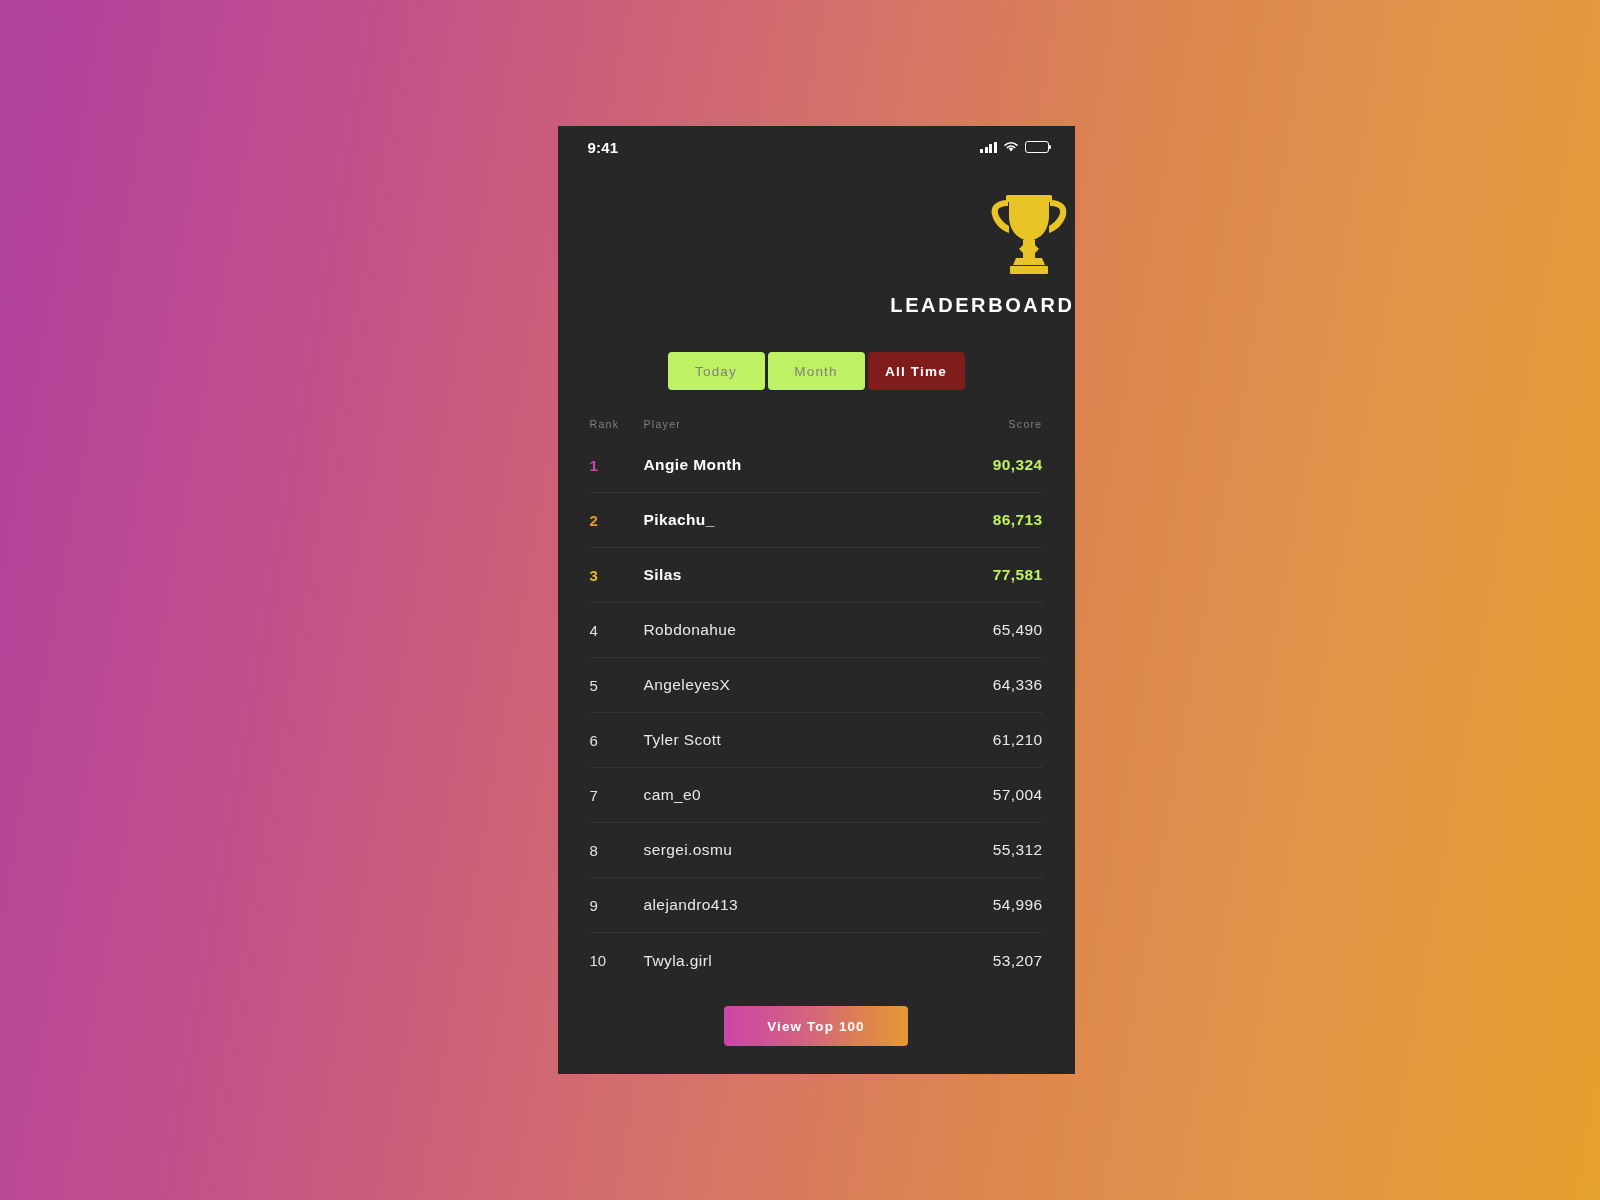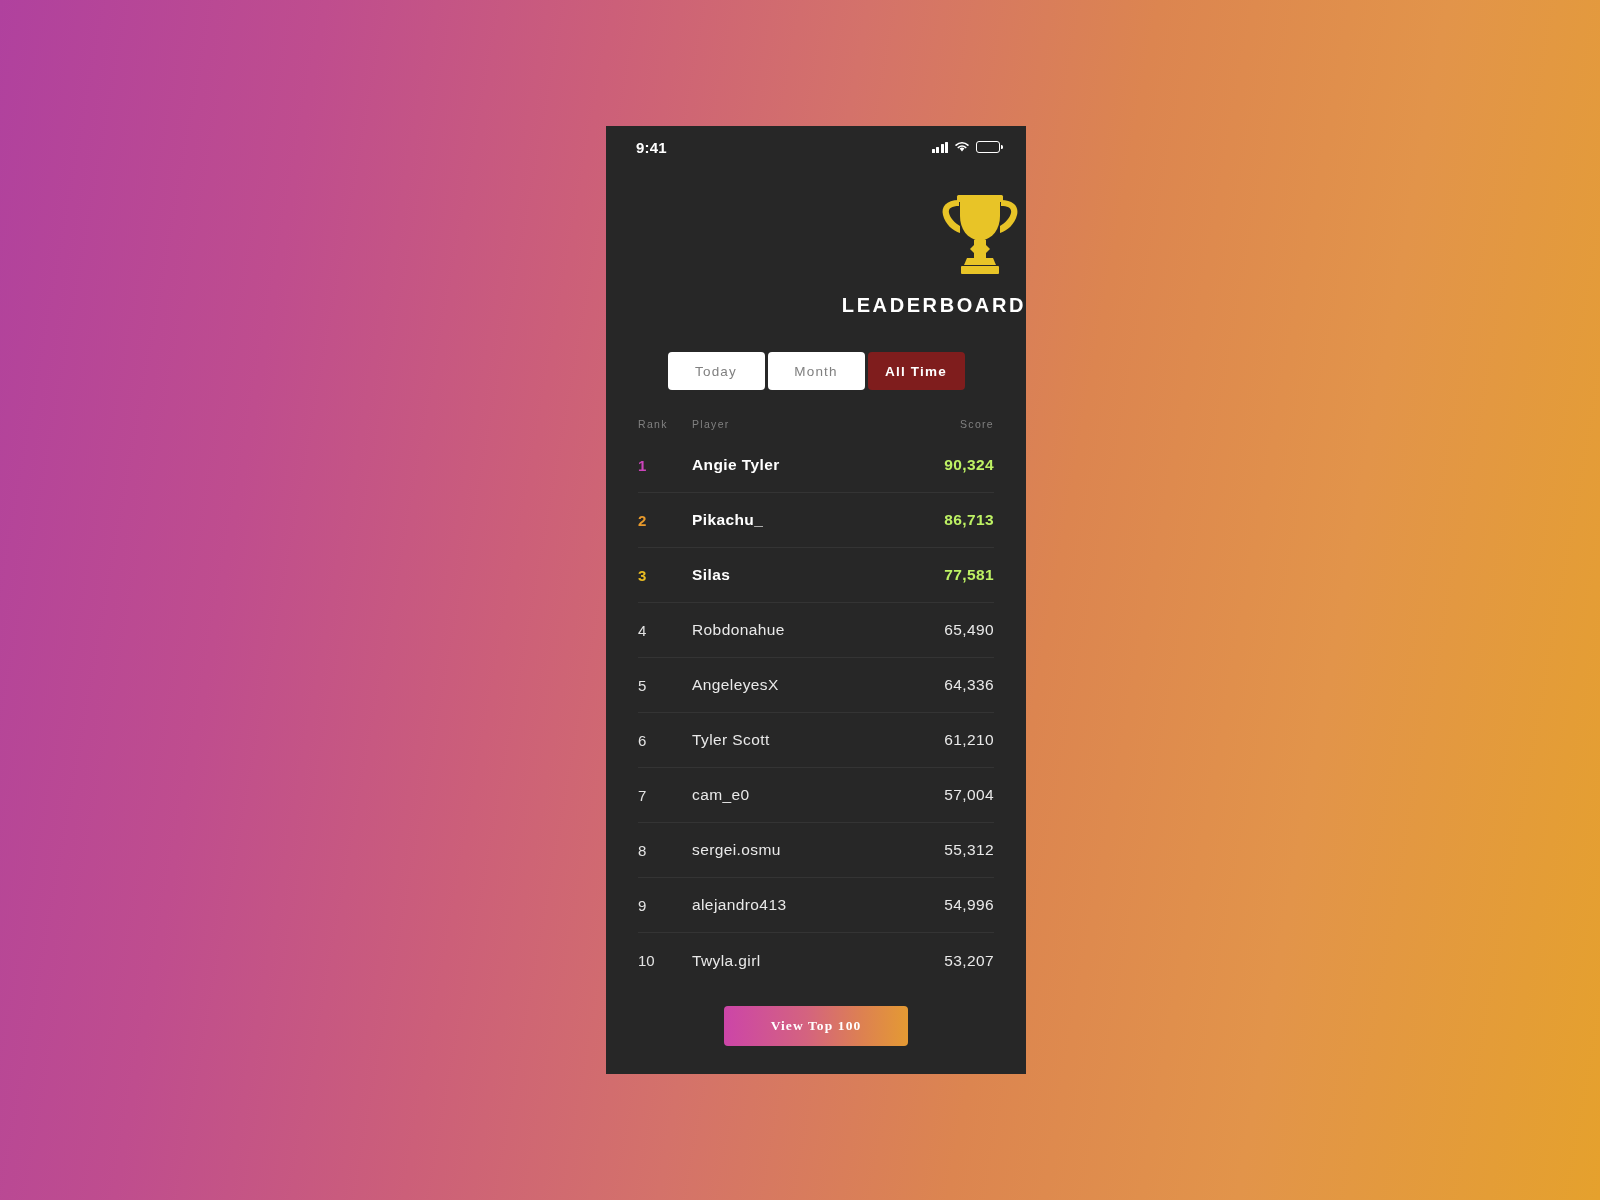--- a/index.html
+++ b/index.html
@@ -17,21 +17,21 @@
       #dc8550 64%,
       #e2944a 80%,
       #e5a12d 100%);
     display:flex;
     align-items:center;
     justify-content:center;
   }
 
   
   .phone {
-    width:420px; height:948px;
+    width:517px; height:948px;
     background:#272727;
     position:relative;
     display:flex;
     flex-direction:column;
     overflow:hidden;
     margin-left:32px;
   }
 
   
   .statusbar {
@@ -92,21 +92,21 @@
 
   
   .tabs {
     margin:35px auto 0;
     display:flex;
     gap:3px;
   }
   .tab {
     min-width:97px;
     height:38px;
-    background:#ffffff;
+    background:#bef264;
     border:none;
     border-radius:4px;
     color:#7f7f7f;
     font-family:"Liberation Sans", sans-serif;
     font-size:13.5px;
     letter-spacing:1.2px;
     cursor:pointer;
     display:flex;
     align-items:center;
     justify-content:center;
@@ -170,21 +170,21 @@
     display:flex;
     justify-content:center;
     padding:18px 0 36px;
   }
   .cta {
     width:184px; height:40px;
     border:none;
     border-radius:4px;
     background:linear-gradient(90deg, #cc45a8 0%, #d4637f 45%, #dd8151 75%, #e49a33 100%);
     color:#ffffff;
-    font-family:Liberation Serif, serif;
+    font-family:Liberation Sans, sans-serif;
     font-size:13.5px;
     font-weight:bold;
     letter-spacing:1.1px;
     cursor:pointer;
   }
 </style>
 </head>
 <body>
 
 <div class="phone">
@@ -237,21 +237,21 @@
 
   <div class="board">
     <div class="thead">
       <span class="col-rank">Rank</span>
       <span class="col-name">Player</span>
       <span class="col-score">Score</span>
     </div>
 
     <div class="row top">
       <span class="rk col-rank" style="color: rgb(204, 68, 187);">1</span>
-      <span class="nm col-name">Angie Tyler</span>
+      <span class="nm col-name">Angie Month</span>
       <span class="sc col-score">90,324</span>
     </div>
     <div class="row top">
       <span class="rk col-rank" style="color: rgb(232, 154, 44);">2</span>
       <span class="nm col-name">Pikachu_</span>
       <span class="sc col-score">86,713</span>
     </div>
     <div class="row top">
       <span class="rk col-rank" style="color: rgb(232, 187, 34);">3</span>
       <span class="nm col-name">Silas</span>

